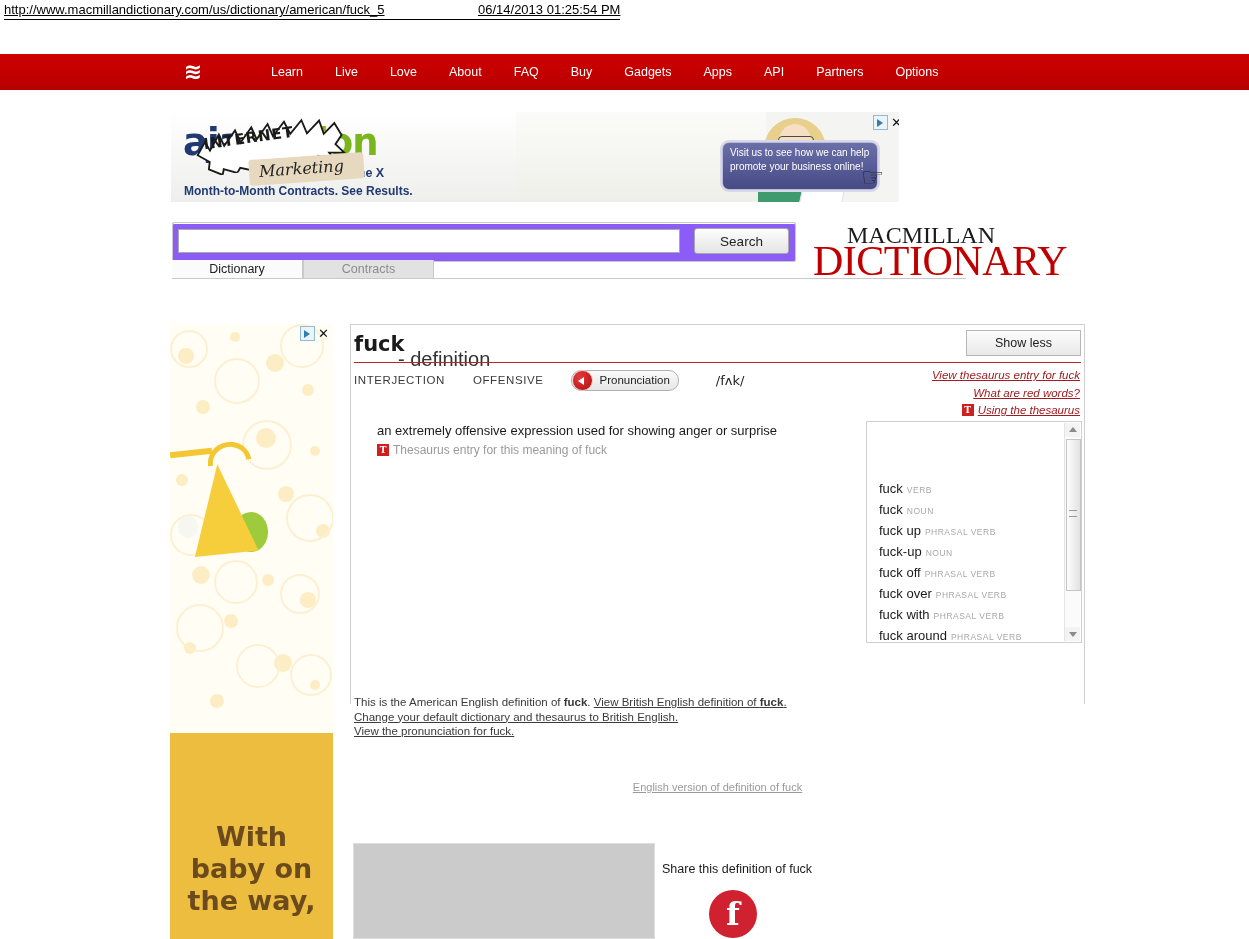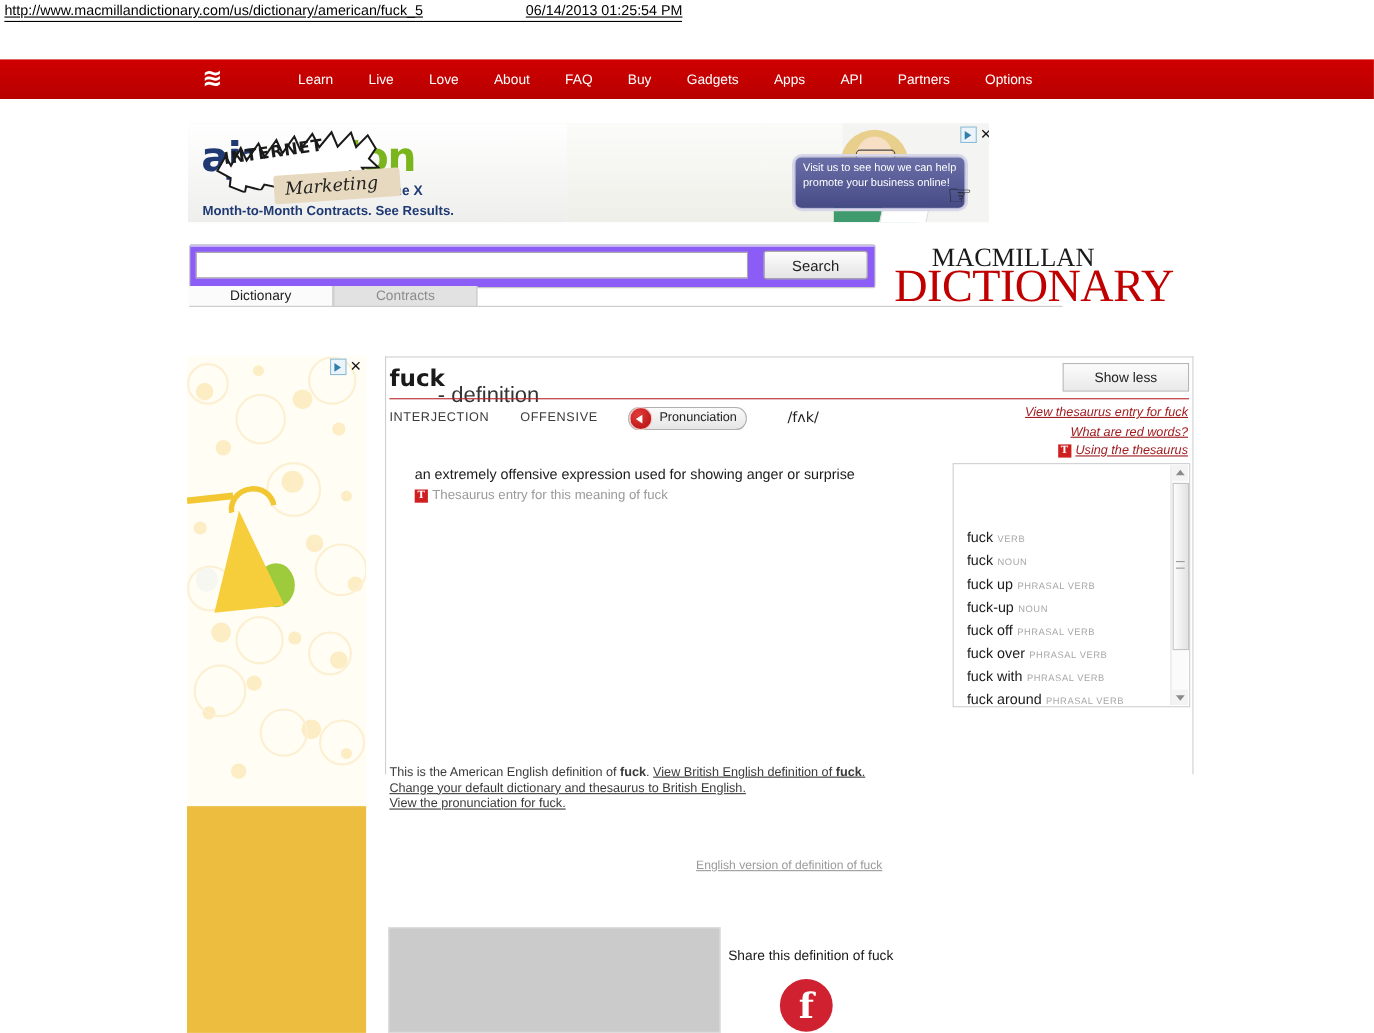--- a/index.html
+++ b/index.html
@@ -838,20 +838,23 @@
     <div class="ring" style="left:66px;  top:320px; width:40px; height:40px;"></div>
     <div class="ring" style="left:120px; top:330px; width:38px; height:38px;"></div>
     <div class="white-bit"></div>
     <div class="green-ball"></div>
     <div class="hat"></div>
     <div class="hat-tail"></div>
     <div class="hat-knot"></div>
   </div>
   <div class="sidead-bottom">
     <div class="scallop"></div>
+    <div class="baby-text" style="white-space:pre-line;">With
+baby on
+the way,</div>
   </div>
 </div>
 <div class="adchoice" style="left:300px; top:326px;">
   <span class="tri"></span>
   <span class="xx">✕</span>
 </div>
 
 <div class="panel"></div>
 
 <div class="headword-row">

